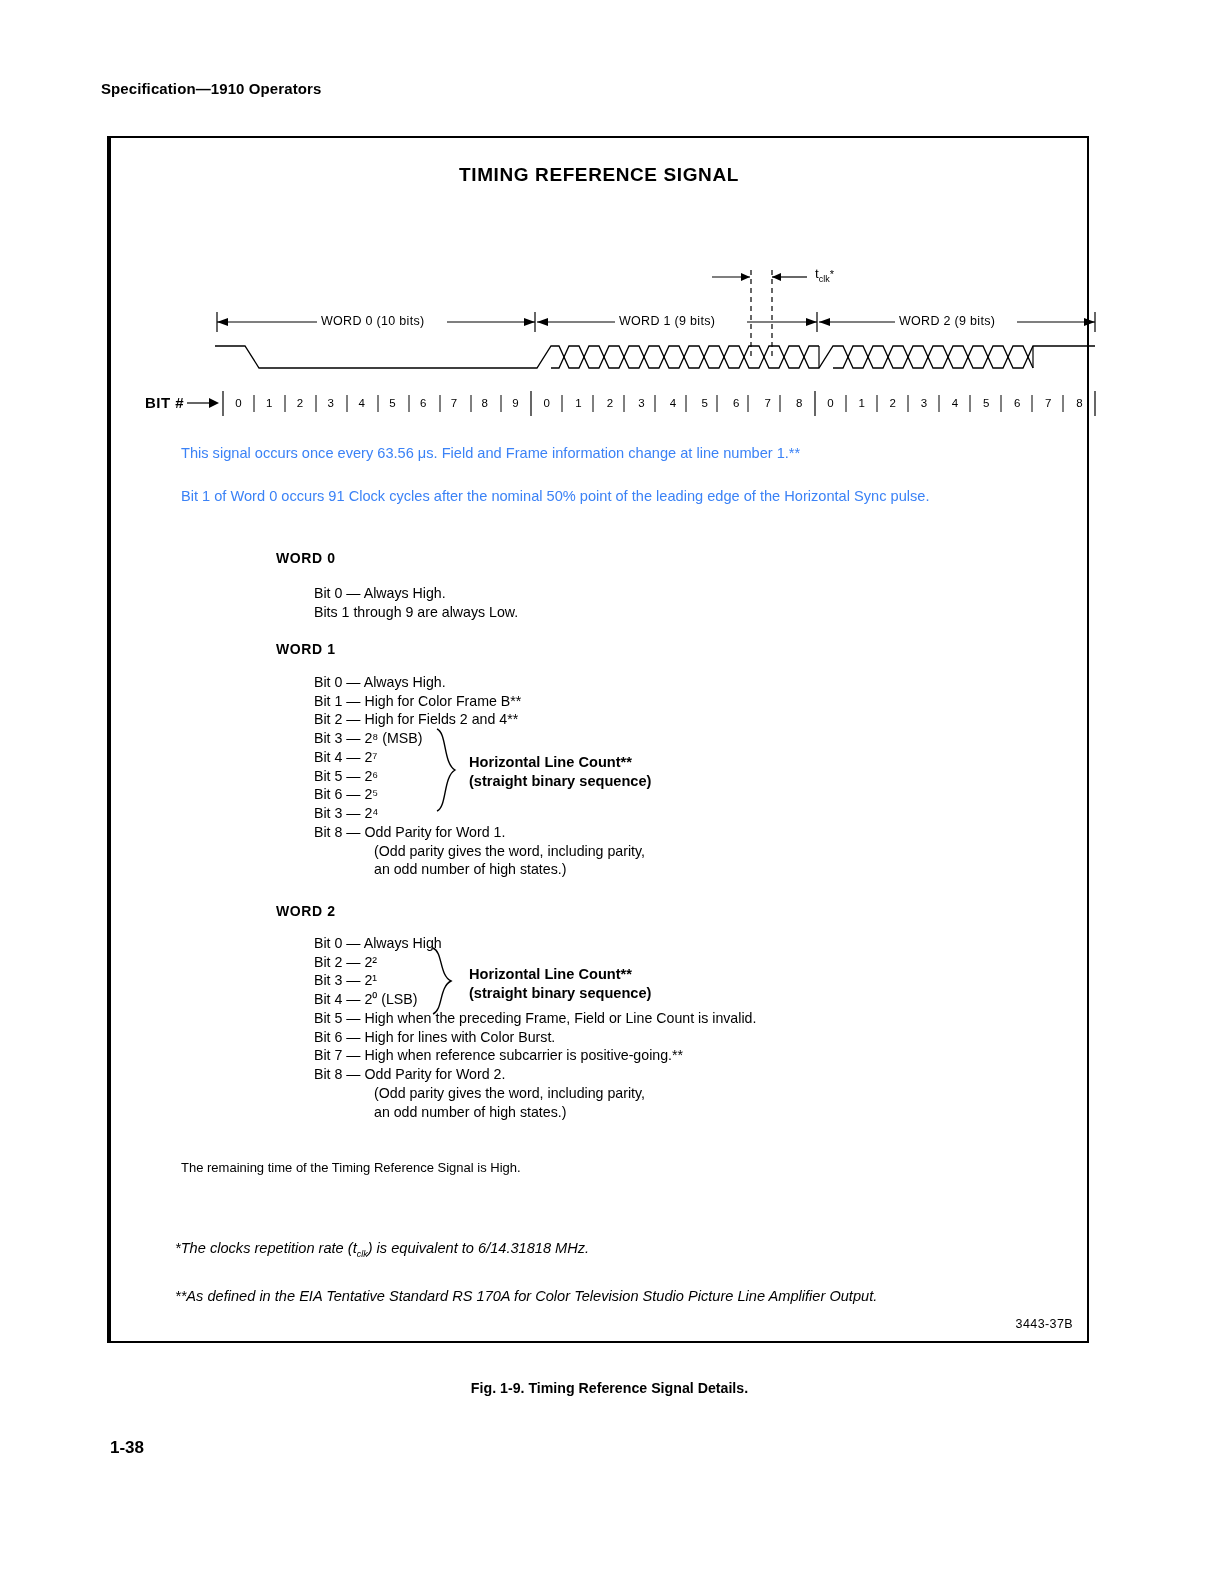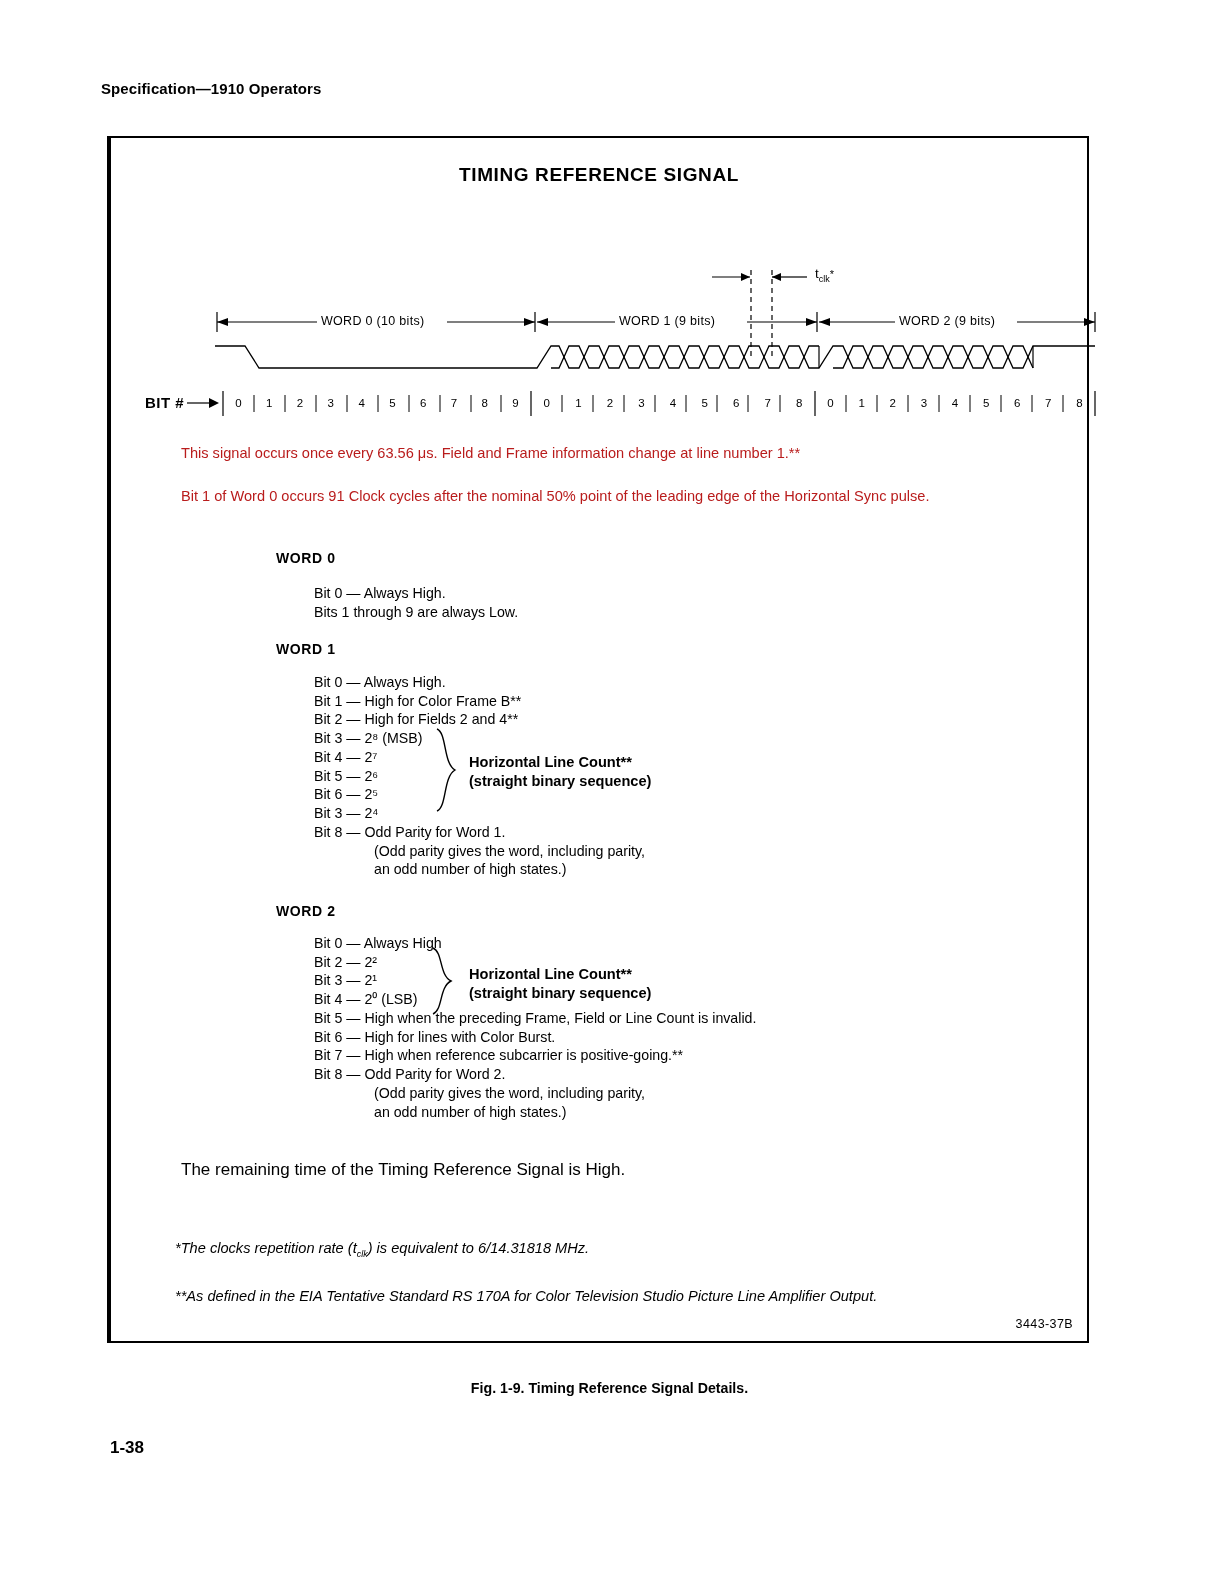--- a/index.html
+++ b/index.html
@@ -71,21 +71,21 @@
     height: 290px;
     text-decoration: underline;
   }
   .waveform-wrap svg { display:block; }
 
   
   .body-text {
     position: absolute;
     font-size: 14.6px;
     line-height: 1.45;
-    color: #b91c1c;
+    color: #3b82f6;
   }
   .p1 { left: 70px; top: 305px; width: 830px; }
   .p2 { left: 70px; top: 348px; width: 845px; }
 
   .word-head {
     position: absolute;
     font-size: 14px;
     font-weight: bold;
     letter-spacing: 0.6px;
   }
@@ -107,21 +107,21 @@
   .brace-label {
     position: absolute;
     font-size: 14.6px;
     line-height: 1.3;
     font-weight: bold;
   }
 
   .remaining {
     position: absolute;
     left: 70px;
-    font-size: 17px;
+    font-size: 13px;
   }
   .footnote {
     position: absolute;
     left: 64px;
     font-style: italic;
     font-size: 14.6px;
     line-height: 1.45;
   }
   .fig-code {
     position: absolute;

